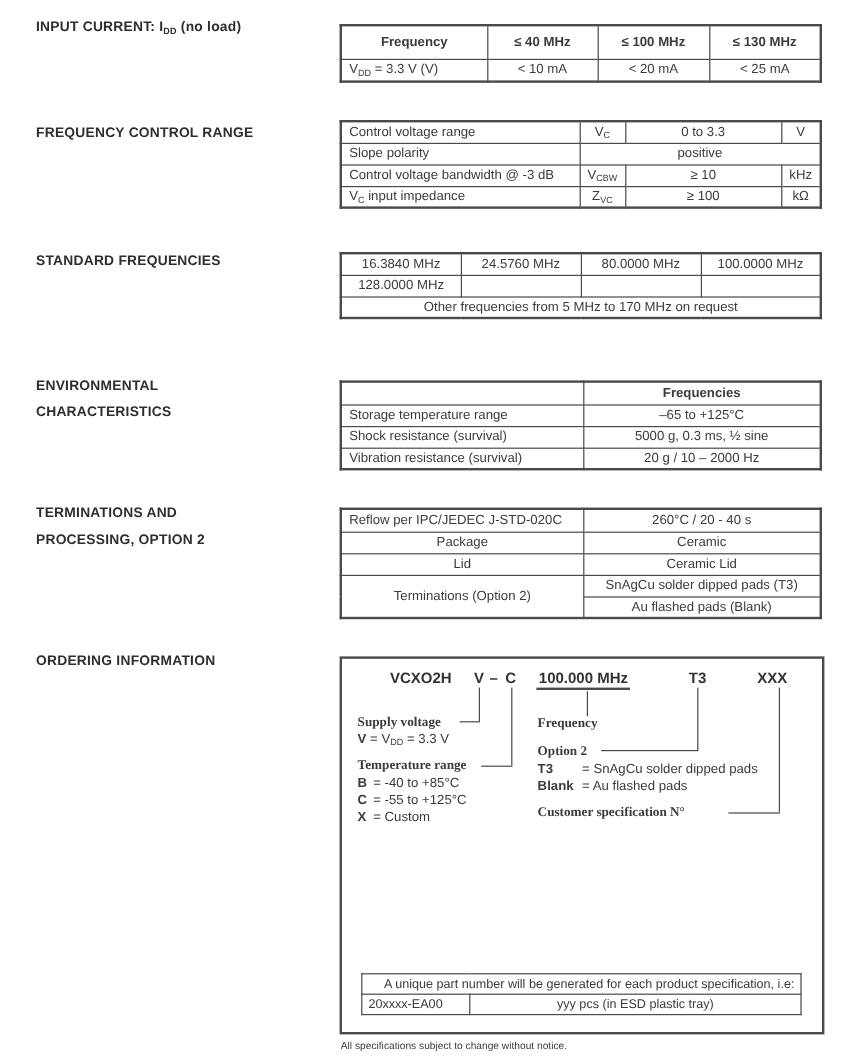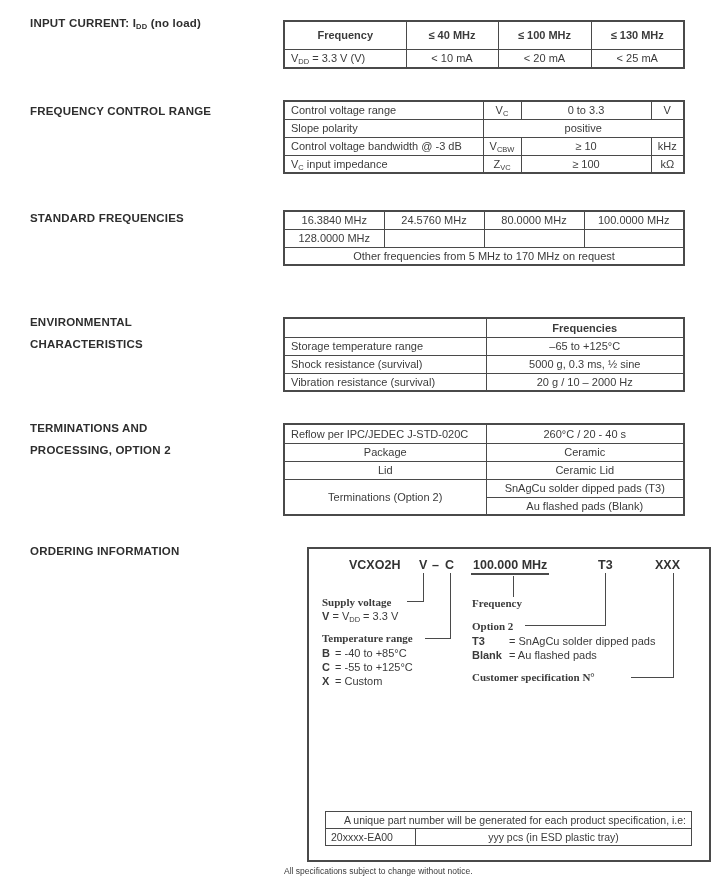--- a/index.html
+++ b/index.html
@@ -9,21 +9,21 @@
        letter-spacing:.2px;white-space:nowrap;line-height:22px;}
   sub{font-size:7.5px;line-height:0;vertical-align:-2px;}
   .tbl{position:absolute;border-collapse:collapse;table-layout:fixed;
        font-size:11px;color:#3b3b3b;border:2px solid #4a4a4a;}
   .tbl td{border:1px solid #4a4a4a;text-align:center;padding:0 4px;
           white-space:nowrap;overflow:hidden;}
   .tbl td.l{text-align:left;padding-left:6px;}
   .tbl td.b{font-weight:bold;}
   
   .obox{position:absolute;left:283px;top:547px;width:400px;height:311px;
-        border:2px solid #4a4a4a;margin-left:24px;}
+        border:2px solid #4a4a4a;}
   .pn{position:absolute;font-weight:bold;font-size:12.5px;white-space:nowrap;color:#333;}
   .pn-u{border-bottom:2px solid #4a4a4a;padding:0 2px 1px 2px;}
   .lbl{position:absolute;font-size:11px;white-space:nowrap;color:#3b3b3b;}
   .lbl.bold{font-weight:bold;font-family:Liberation Serif, serif;}
   .code{display:inline-block;font-weight:bold;min-width:13px;}
   .code.wide{min-width:37px;}
   .vline{position:absolute;width:1px;background:#4a4a4a;}
   .hline{position:absolute;height:1px;background:#4a4a4a;}
   .itbl{position:absolute;left:16px;top:262px;width:367px;border-collapse:collapse;
         table-layout:fixed;font-size:10.5px;border:1.5px solid #4a4a4a;}

